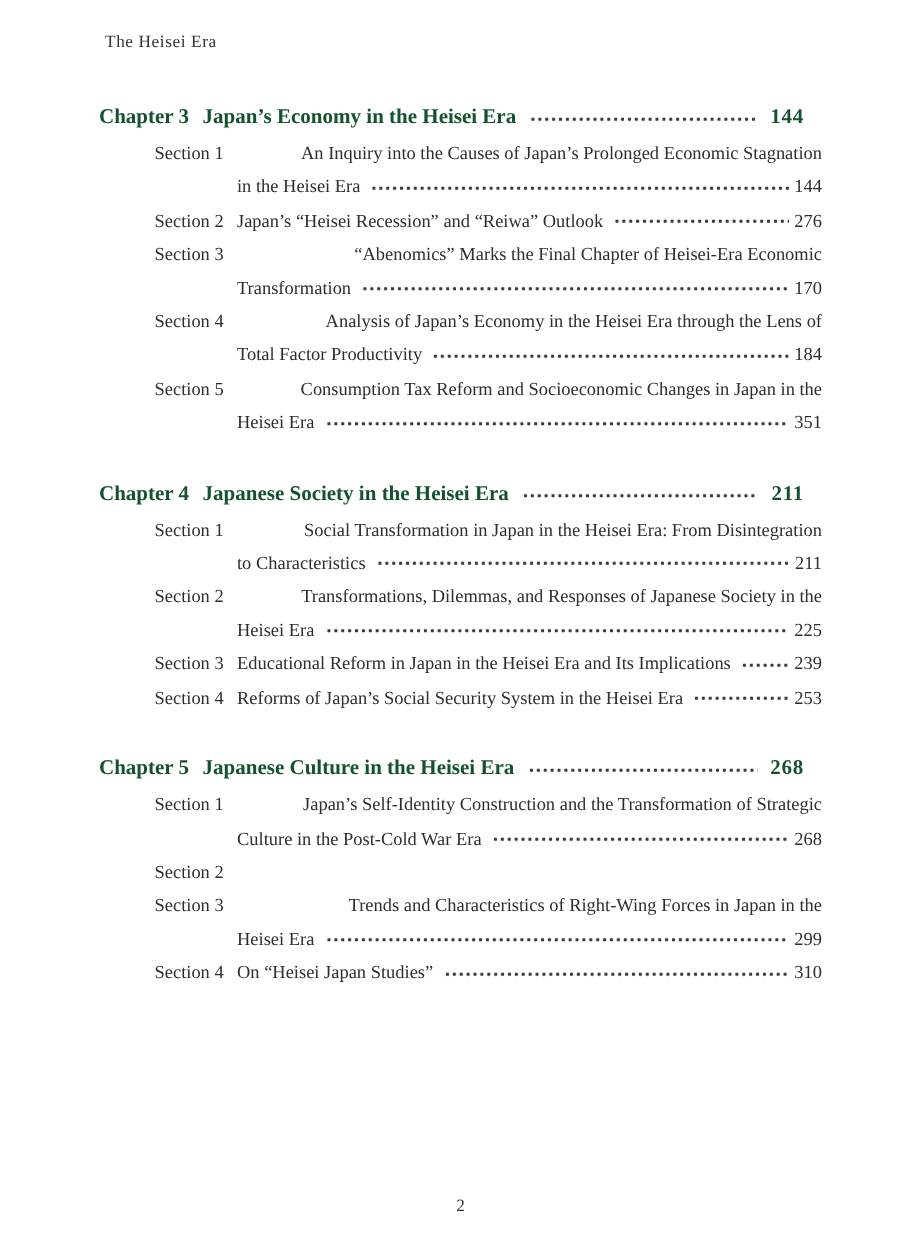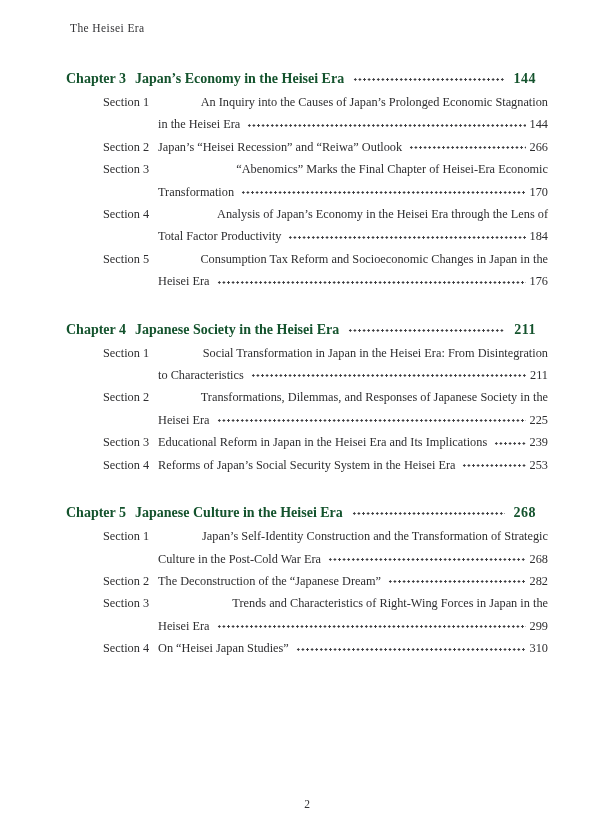--- a/index.html
+++ b/index.html
@@ -95,21 +95,21 @@
           <span class="pg">144</span>
         </div>
       </div>
     </div>
     <div class="section">
       <span class="sec-label">Section 2</span>
       <div class="sec-body">
         <div class="sec-line last">
           <span>Japan’s “Heisei Recession” and “Reiwa” Outlook</span>
           <span class="dots"></span>
-          <span class="pg">266</span>
+          <span class="pg">276</span>
         </div>
       </div>
     </div>
     <div class="section">
       <span class="sec-label">Section 3</span>
       <div class="sec-body">
         <div class="sec-line">“Abenomics” Marks the Final Chapter of Heisei-Era Economic</div>
         <div class="sec-line last">
           <span>Transformation</span>
           <span class="dots"></span>
@@ -128,21 +128,21 @@
         </div>
       </div>
     </div>
     <div class="section">
       <span class="sec-label">Section 5</span>
       <div class="sec-body">
         <div class="sec-line">Consumption Tax Reform and Socioeconomic Changes in Japan in the</div>
         <div class="sec-line last">
           <span>Heisei Era</span>
           <span class="dots"></span>
-          <span class="pg">176</span>
+          <span class="pg">351</span>
         </div>
       </div>
     </div>
   </div>
 
   <div class="chapter-block">
     <div class="chapter-head">
       <span class="ch-label">Chapter 4</span>
       <span class="ch-title">Japanese Society in the Heisei Era</span>
       <span class="dots ch-dots"></span>
@@ -205,27 +205,20 @@
         <div class="sec-line">Japan’s Self-Identity Construction and the Transformation of Strategic</div>
         <div class="sec-line last">
           <span>Culture in the Post-Cold War Era</span>
           <span class="dots"></span>
           <span class="pg">268</span>
         </div>
       </div>
     </div>
     <div class="section">
       <span class="sec-label">Section 2</span>
-      <div class="sec-body">
-        <div class="sec-line last">
-          <span>The Deconstruction of the “Japanese Dream”</span>
-          <span class="dots"></span>
-          <span class="pg">282</span>
-        </div>
-      </div>
     </div>
     <div class="section">
       <span class="sec-label">Section 3</span>
       <div class="sec-body">
         <div class="sec-line">Trends and Characteristics of Right-Wing Forces in Japan in the</div>
         <div class="sec-line last">
           <span>Heisei Era</span>
           <span class="dots"></span>
           <span class="pg">299</span>
         </div>

